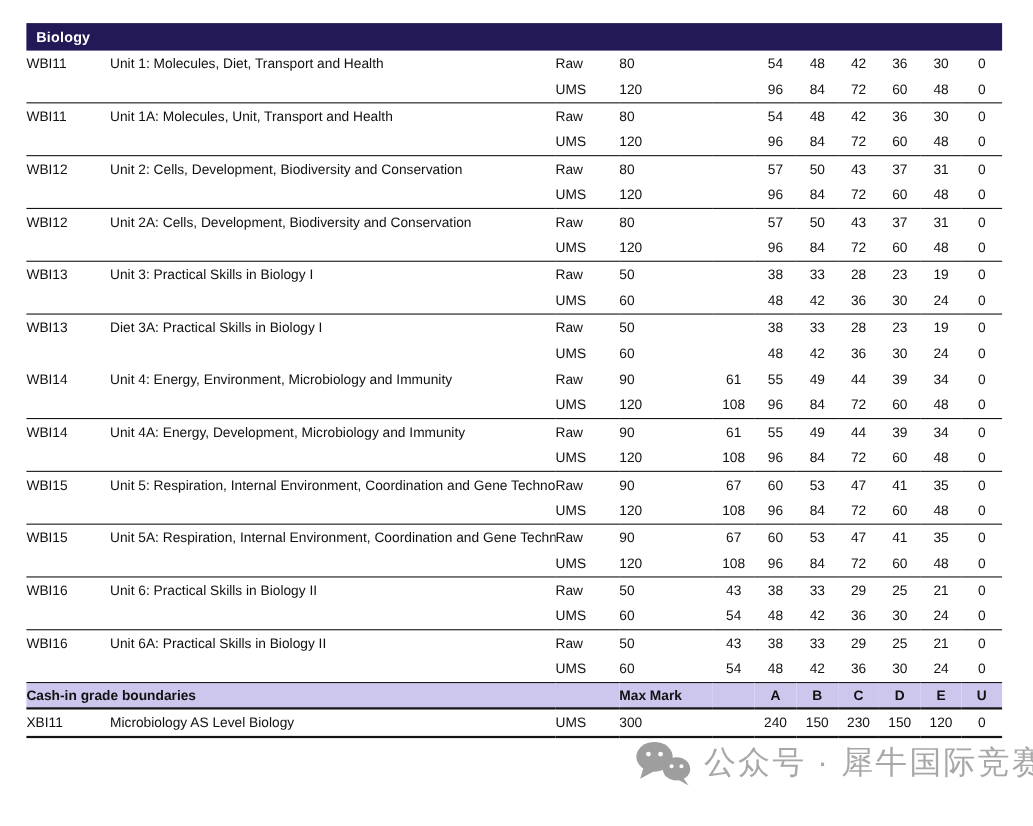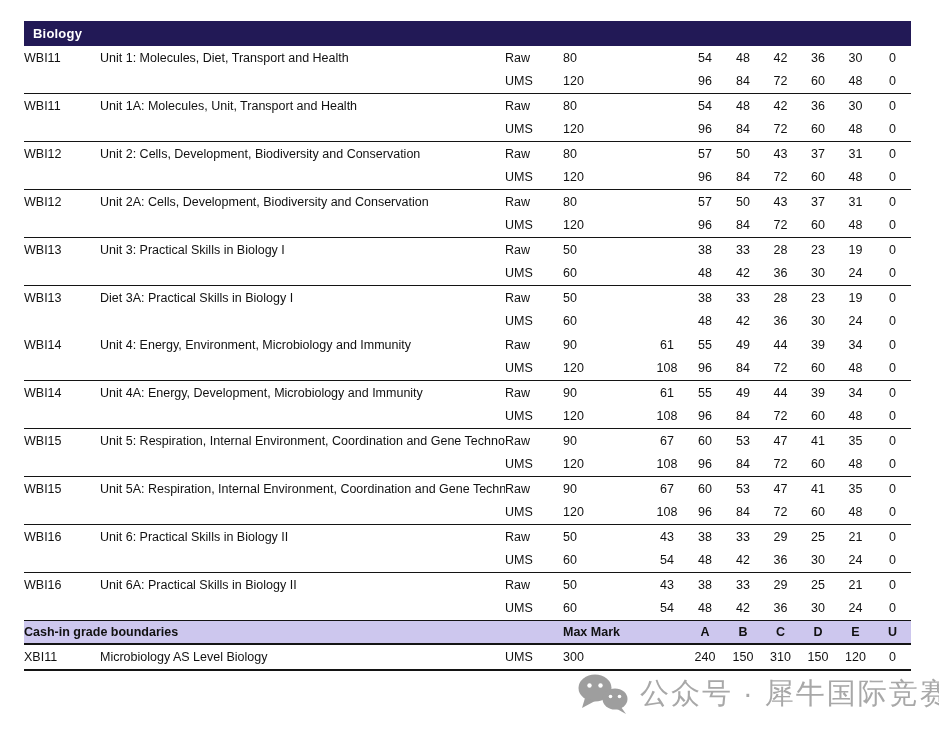--- a/index.html
+++ b/index.html
@@ -442,20 +442,20 @@
           <td class="g sec-grade">U</td>
         </tr>
         <tr class="data-row">
           <td class="code">XBI11</td>
           <td class="desc">Microbiology AS Level Biology</td>
           <td class="rtype">UMS</td>
           <td class="max">300</td>
           <td class="g"></td>
           <td class="g">240</td>
           <td class="g">150</td>
-          <td class="g">310</td>
+          <td class="g">230</td>
           <td class="g">150</td>
           <td class="g">120</td>
           <td class="g">0</td>
         </tr>
       </tbody>
   </table>
 </div>
 
 </body></html>

